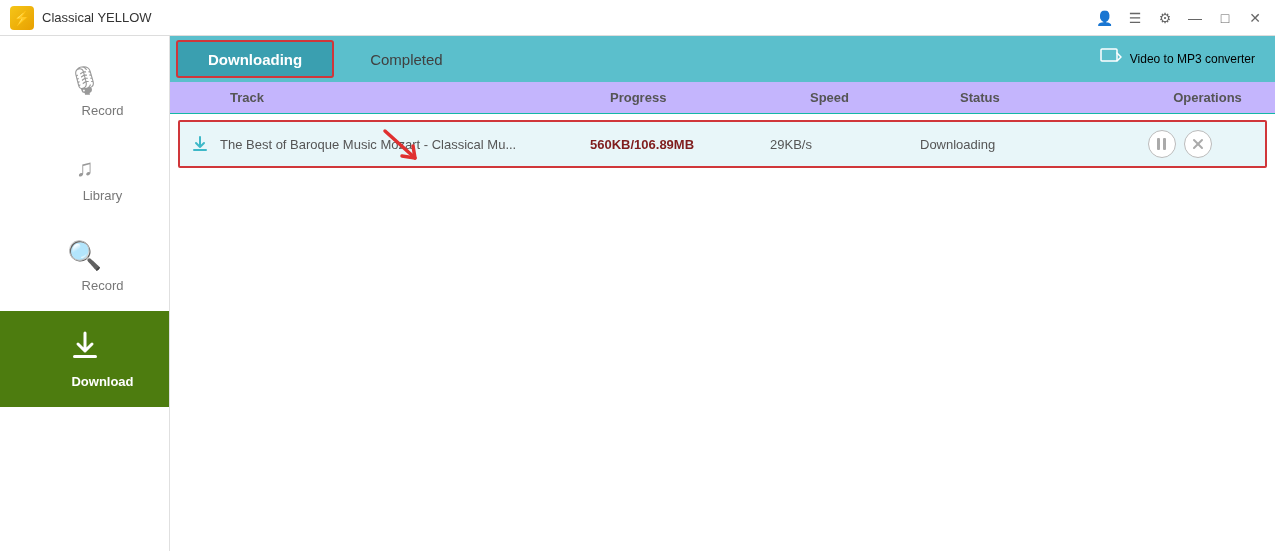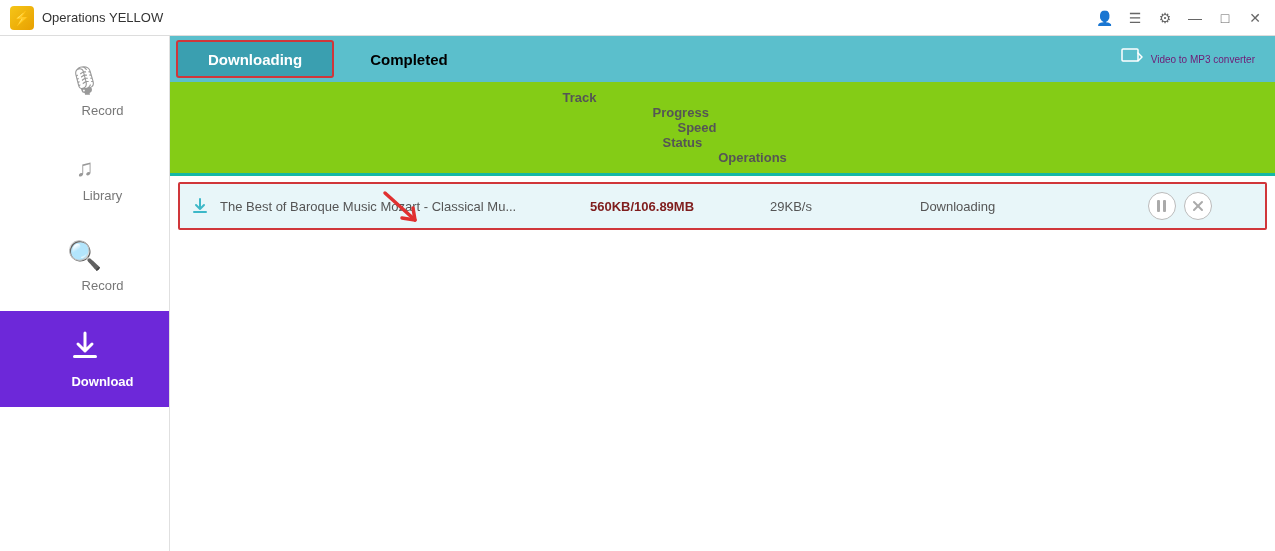--- a/index.html
+++ b/index.html
@@ -50,21 +50,21 @@
       display: flex;
       flex-direction: column;
       align-items: center;
       padding: 18px 10px;
       cursor: pointer;
       color: #888;
     }
     .sidebar-item .icon { font-size: 28px; margin-bottom: 6px; color: #999; }
     .sidebar-item .label { font-size: 13px; color: #777; padding-left: 36px; }
     .sidebar-item.active {
-      background: #6d28d9;
+      background: #4d7c0f;
     }
     .sidebar-item.active .icon { color: #fff; }
     .sidebar-item.active .label { color: #fff; font-weight: 600; }
 
     
     .content { flex: 1; display: flex; flex-direction: column; background: #fafafa; }
 
     
     .tab-bar {
       height: 46px;
@@ -74,22 +74,22 @@
       padding: 0 0;
       position: relative;
     }
     .tab {
       height: 100%;
       padding: 0 30px;
       display: flex;
       align-items: center;
       font-size: 15px;
       cursor: pointer;
-      color: #000000;
-      font-weight: 700;
+      color: #404040;
+      font-weight: 400;
     }
     .tab.active {
       background: #3a9fb0;
       color: #fff;
       font-weight: 600;
       border: 2px solid #d0363a;
       border-radius: 3px;
       margin: 4px 6px;
       height: calc(100% - 8px);
     }
@@ -103,27 +103,26 @@
       font-size: 14px;
       cursor: pointer;
     }
     .converter-icon { font-size: 18px; }
 
     
     .table-header {
       display: flex;
       align-items: center;
       padding: 8px 0;
-      background: #84cc16;
-      border-bottom: 3px solid #14b8a6;
+      background: #c4b5fd;
+      border-bottom: 1px solid #14b8a6;
       font-size: 13px;
       color: #555;
       font-weight: 600;
       padding-left: 60px;
-      flex-direction: column;
     }
     .col-track { width: 380px; }
     .col-progress { width: 200px; }
     .col-speed { width: 150px; }
     .col-status { width: 180px; }
     .col-ops { flex: 1; text-align: center; }
 
     
     .table-body { flex: 1; overflow-y: auto; background: #fff; }
     .table-row {
@@ -168,21 +167,21 @@
     }
   </style>
 </head>
 <body>
 
 <div class="title-bar">
   <div class="title-bar-left">
     <div class="app-logo">
       <span style="font-size:14px;">⚡</span>
     </div>
-    <span class="app-title">Operations YELLOW</span>
+    <span class="app-title">Classical YELLOW</span>
   </div>
   <div class="title-bar-controls">
     <span class="title-bar-icon">👤</span>
     <span class="title-bar-icon">☰</span>
     <span class="title-bar-icon">⚙</span>
     <span class="title-bar-icon">—</span>
     <span class="title-bar-icon">□</span>
     <span class="title-bar-icon">✕</span>
   </div>
 </div>
@@ -223,21 +222,21 @@
         <span>Completed</span>
       </div>
       <div class="tab-spacer"></div>
       <div class="converter-btn">
         <span class="converter-icon">
           <svg width="22" height="18" viewBox="0 0 22 18" fill="none">
             <rect x="1" y="1" width="16" height="12" rx="1" stroke="white" stroke-width="1.5"></rect>
             <path d="M17 5 L21 9 L17 13" stroke="white" stroke-width="1.5" stroke-linecap="round" stroke-linejoin="round"></path>
           </svg>
         </span>
-        <span style="color:#701a75; font-size:10px;">Video to MP3 converter</span>
+        <span style="color:#000000; font-size:12px;">Video to MP3 converter</span>
       </div>
     </div>
 
     <div class="table-header">
       <div class="col-track">Track</div>
       <div class="col-progress">Progress</div>
       <div class="col-speed">Speed</div>
       <div class="col-status">Status</div>
       <div class="col-ops">Operations</div>
     </div>

